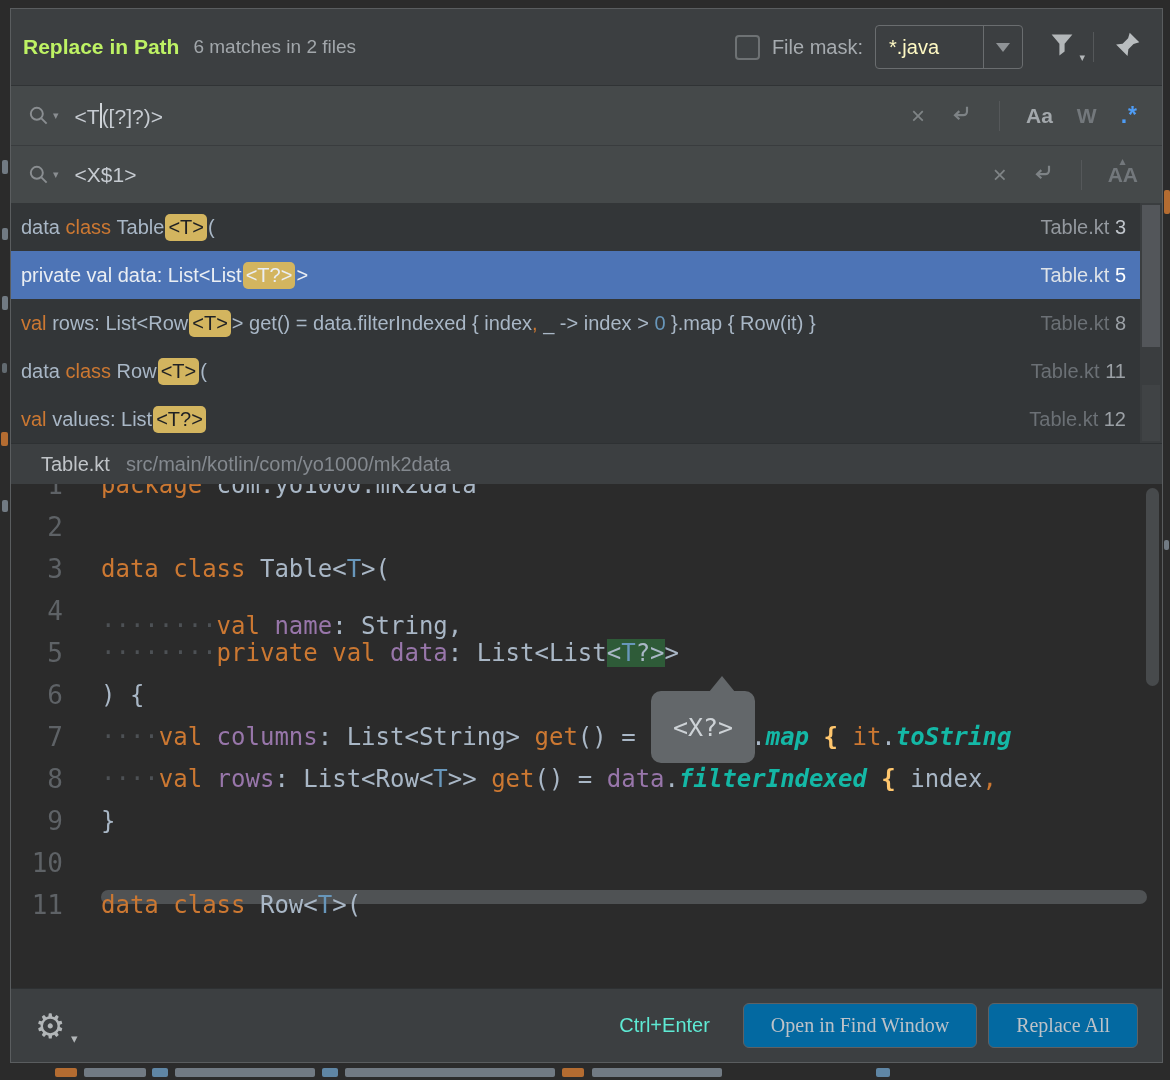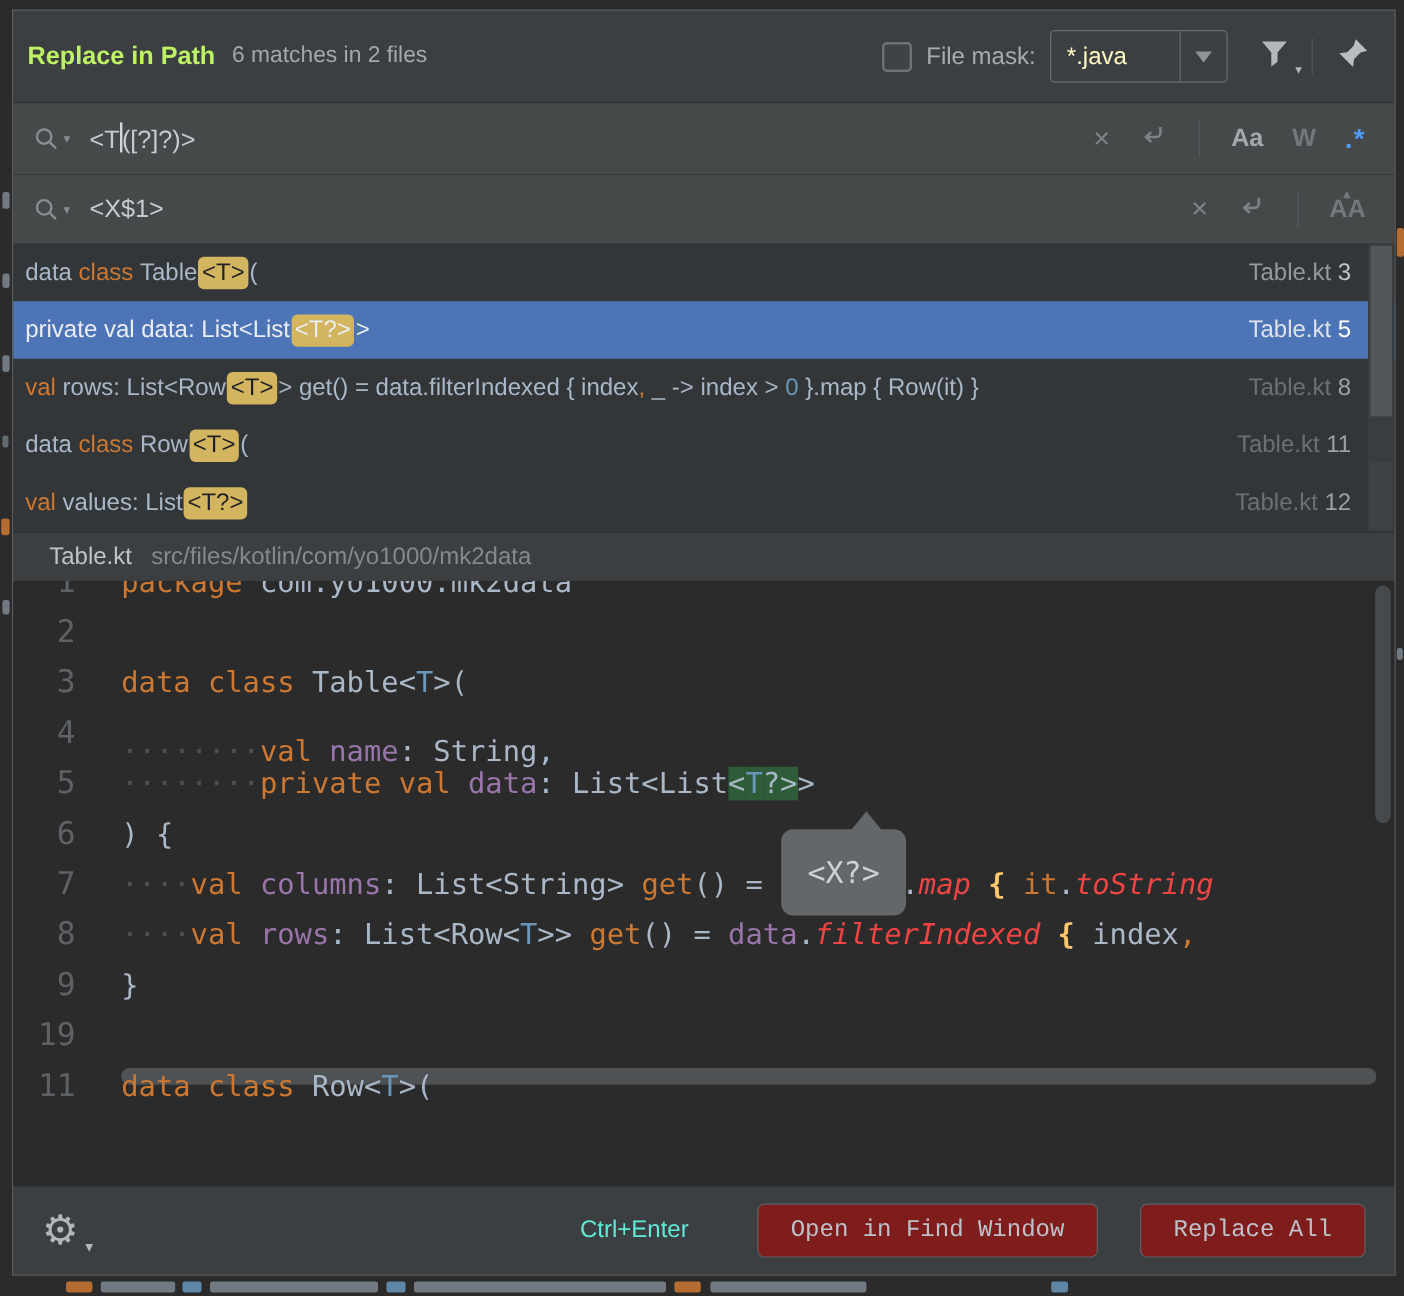--- a/index.html
+++ b/index.html
@@ -52,21 +52,21 @@
   .row.dim .rn{color:#6B7075;} .row.dim .rl{color:#9BA0A5;}
   .row.selected .rn{color:#DDE2E8;} .row.selected .rl{color:#FFFFFF;}
   .row.selected .tk{color:#EAEEF3;text-align:right;}
   .res-scroll{position:absolute;right:0;top:0;width:22px;height:240px;background:#3A3D3F;}
   .res-thumb{position:absolute;left:2px;right:2px;top:2px;height:142px;background:#53565A;}
   .res-hatch{position:absolute;left:2px;right:2px;bottom:2px;height:56px;background:#404345;}
   
   .tk{white-space:pre;}
   .tk-p{color:#A9B7C6;} .tk-k{color:#CC7832;} .tk-pr{color:#9876AA;}
   .tk-n{color:#6897BB;} .tk-tp{color:#6897BB;}
-  .tk-f{color:#ef4444;font-style:italic;} .tk-fb{color:#FFC66D;font-weight:bold;}
+  .tk-f{color:#14b8a6;font-style:italic;font-weight:bold;} .tk-fb{color:#FFC66D;font-weight:bold;}
   .tk-w{color:#4D5155;}
   .tk-h{background:#D3B55F;color:#1F2124;border-radius:5px;padding:2px 3px;margin:0 1px;}
   .g{background:#2E5B38;}
   
   .pvhdr{height:40px;background:#3C3F41;border-top:1px solid #2E3133;display:flex;align-items:center;
          padding-left:30px;flex:none;position:relative;z-index:6;}
   .pv-file{font-size:20px;color:#C0C4C8;}
   .pv-path{font-size:20px;color:#84898F;margin-left:16px;}
   
   .editor{flex:1;position:relative;background:#2B2B2B;overflow:hidden;
@@ -79,22 +79,22 @@
            border-radius:10px;z-index:5;display:flex;align-items:center;justify-content:center;}
   .tooltip .arrow{position:absolute;top:-15px;left:58px;width:0;height:0;
            border-left:13px solid transparent;border-right:13px solid transparent;border-bottom:16px solid #63676A;}
   .tip-text{font-size:25px;color:#CDD2D6;font-family:"DejaVu Sans Mono",monospace;}
   
   .footer{height:73px;border-top:1px solid #2E3133;display:flex;align-items:center;
           padding:0 24px;flex:none;background:#3C3F41;}
   .gear{font-size:34px;color:#B2B6B8;position:relative;line-height:1;}
   .gear i{position:absolute;right:-12px;bottom:-2px;font-style:normal;font-size:13px;color:#B2B6B8;}
   .shortcut{margin-left:auto;font-size:20px;color:#5eead4;margin-right:22px;}
-  .btn{background:#7f1d1d;border:1px solid #5E6164;border-radius:6px;color:#BDC2C8;
-       font-size:20px;font-family:Liberation Mono, monospace;padding:10px 27px;margin-left:35px;cursor:default;}
+  .btn{background:#0369a1;border:1px solid #5E6164;border-radius:6px;color:#BDC2C8;
+       font-size:20px;font-family:Liberation Serif, serif;padding:10px 27px;margin-left:11px;cursor:default;}
 </style>
 </head>
 <body>
 
 <div class="stage">
 
   <div class="frag" style="left:2px;top:160px;width:6px;height:14px;background:#7E8893;"></div>
   <div class="frag" style="left:2px;top:228px;width:6px;height:12px;background:#7E8893;"></div>
   <div class="frag" style="left:2px;top:296px;width:6px;height:14px;background:#7E8893;"></div>
   <div class="frag" style="left:2px;top:363px;width:5px;height:10px;background:#6C757D;"></div>
@@ -199,36 +199,36 @@
           <div class="row dim"><span class="tk tk-k">val </span><span class="tk tk-p">values: List</span><span class="tk tk-h">&lt;T?&gt;</span><span class="ref"><span class="rn">Table.kt </span><span class="rl">12</span></span></div>
         </div>
       <div class="res-scroll">
         <div class="res-thumb"></div>
         <div class="res-hatch"></div>
       </div>
     </div>
 
     <div class="pvhdr">
       <span class="pv-file">Table.kt</span>
-      <span class="pv-path">src/files/kotlin/com/yo1000/mk2data</span>
+      <span class="pv-path">src/main/kotlin/com/yo1000/mk2data</span>
     </div>
 
     <div class="editor">
       <div class="hbar"></div>
       <div id="gutter">
           <div class="lnum" style="top: -20px;">1</div>
           <div class="lnum" style="top: 22px;">2</div>
           <div class="lnum" style="top: 64px;">3</div>
           <div class="lnum" style="top: 106px;">4</div>
           <div class="lnum" style="top: 148px;">5</div>
           <div class="lnum" style="top: 190px;">6</div>
           <div class="lnum" style="top: 232px;">7</div>
           <div class="lnum" style="top: 274px;">8</div>
           <div class="lnum" style="top: 316px;">9</div>
-          <div class="lnum" style="top: 358px;">19</div>
+          <div class="lnum" style="top: 358px;">10</div>
           <div class="lnum" style="top: 400px;">11</div>
         </div>
       <div id="code">
           <div class="cline" style="top: -20px;"><span class="tk tk-k">package </span><span class="tk tk-p">com.yo1000.mk2data</span></div>
           <div class="cline" style="top: 22px;"></div>
           <div class="cline" style="top: 64px;"><span class="tk tk-k">data class </span><span class="tk tk-p">Table&lt;</span><span class="tk tk-tp">T</span><span class="tk tk-p">&gt;(</span></div>
           <div class="cline" style="top: 93px; margin-top: 28px;"><span class="tk tk-w">········</span><span class="tk tk-k">val </span><span class="tk tk-pr">name</span><span class="tk tk-p">: String,</span></div>
           <div class="cline" style="top: 148px;"><span class="tk tk-w">········</span><span class="tk tk-k">private val </span><span class="tk tk-pr">data</span><span class="tk tk-p">: List&lt;List</span><span class="tk tk-p g">&lt;</span><span class="tk tk-tp g">T</span><span class="tk tk-p g">?&gt;</span><span class="tk tk-p">&gt;</span></div>
           <div class="cline" style="top: 190px;"><span class="tk tk-p">) {</span></div>
           <div class="cline" style="top: 232px;"><span class="tk tk-w">····</span><span class="tk tk-k">val </span><span class="tk tk-pr">columns</span><span class="tk tk-p">: List&lt;String&gt; </span><span class="tk tk-k">get</span><span class="tk tk-p">() = </span><span class="tk tk-pr">data</span><span class="tk tk-p">[</span><span class="tk tk-n">0</span><span class="tk tk-p">].</span><span class="tk tk-f">map</span><span class="tk tk-fb"> { </span><span class="tk tk-k">it</span><span class="tk tk-p">.</span><span class="tk tk-f">toString</span></div>

